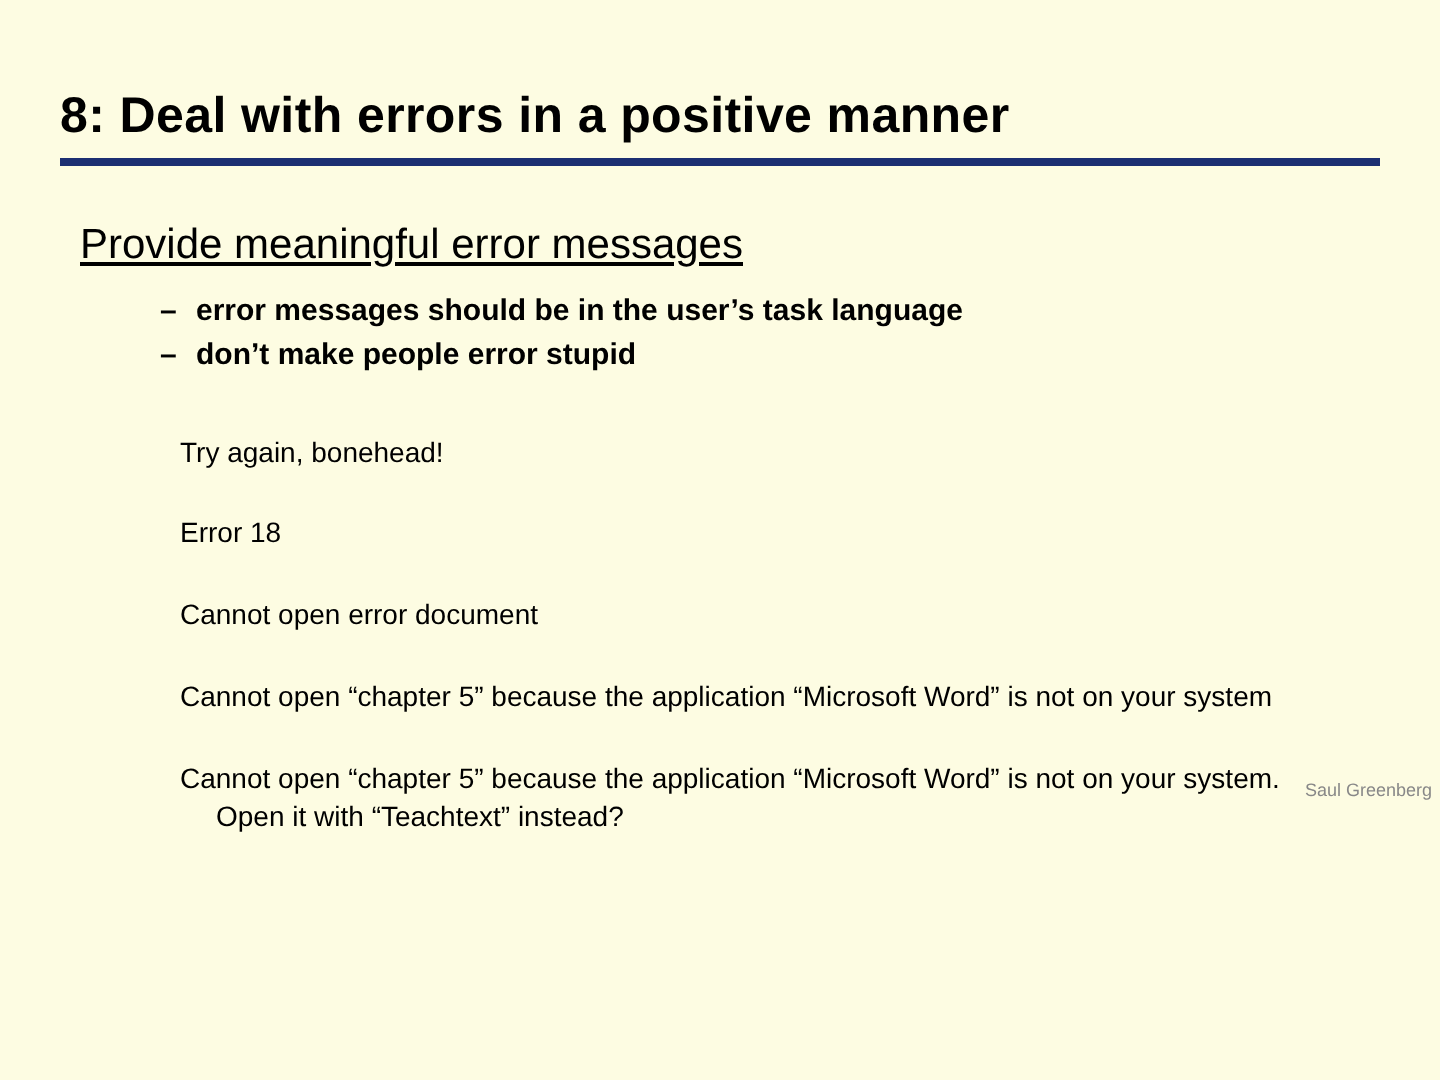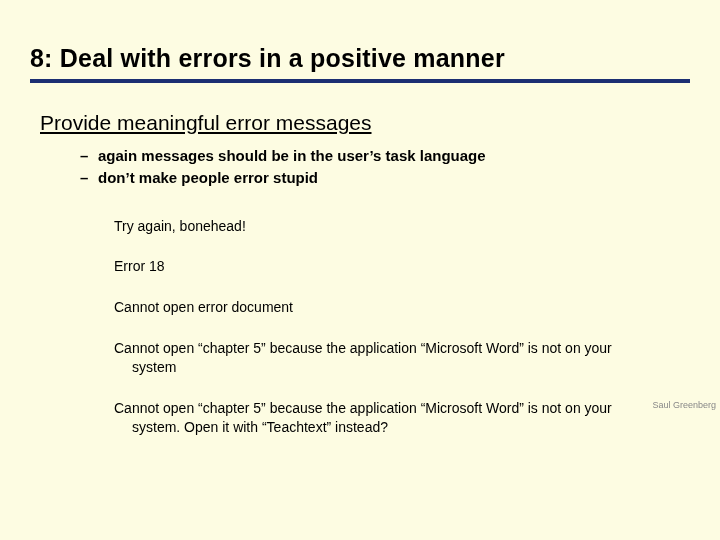--- a/index.html
+++ b/index.html
@@ -44,51 +44,51 @@
     font-size: 15px;
     font-weight: bold;
     line-height: 1.45;
   }
   .dash {
     width: 18px;
     flex: 0 0 18px;
     text-align: left;
   }
   .examples {
-    margin-left: 84px;
+    margin-left: 60px;
     margin-right: 40px;
   }
   .example {
     font-size: 14px;
     line-height: 1.35;
     margin-bottom: 22px;
     text-indent: -18px;
     padding-left: 18px;
   }
   .footer {
     position: absolute;
     right: 4px;
-    bottom: 6px;
+    bottom: 16px;
     font-size: 9px;
     color: #888;
   }
 </style>
 </head>
 <body>
 
 <div class="slide">
 
   <div class="title">8: Deal with errors in a positive manner</div>
 
   <div class="subtitle">Provide meaningful error messages</div>
 
   <div class="bullets">
     <div class="bullet-row">
       <span class="dash">–</span>
-      <span>again messages should be in the user’s task language</span>
+      <span>error messages should be in the user’s task language</span>
     </div>
     <div class="bullet-row">
       <span class="dash">–</span>
       <span>don’t make people error stupid</span>
     </div>
   </div>
 
   <div class="examples">
     <div class="example">Try again, bonehead!</div>
     <div class="example">Error 18</div>

